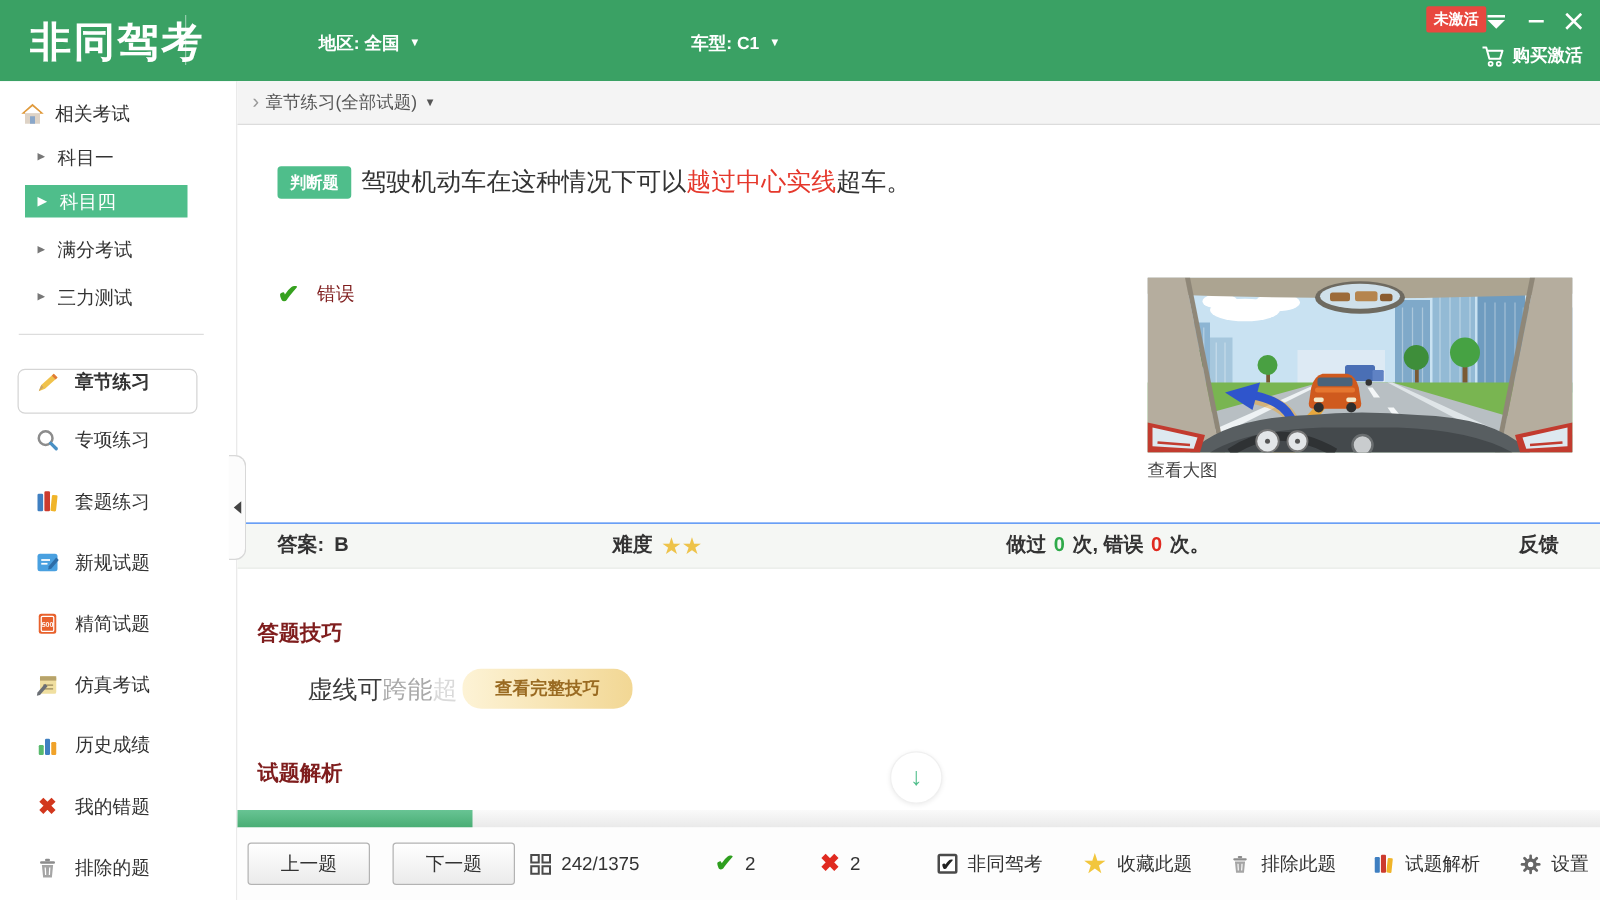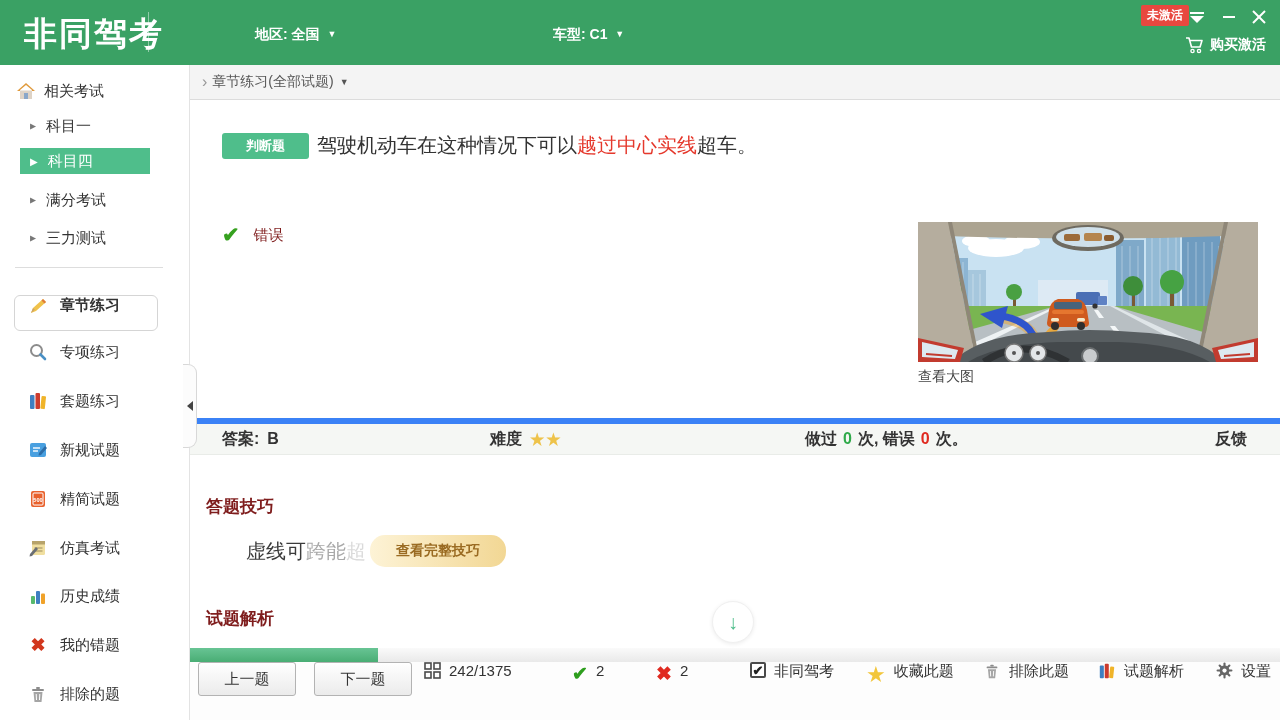--- a/index.html
+++ b/index.html
@@ -44,28 +44,28 @@
   .x-glyph { color:#d2371d; font-size:18px; font-weight:bold; width:20px; text-align:center; }
   .collapse-handle { position:absolute; left:183px; top:364px; width:14px; height:84px; background:#fcfcfc; border:1px solid #d8d8d8; border-left:none; border-radius:0 9px 9px 0; display:flex; align-items:center; justify-content:center; cursor:pointer; z-index:5; }
   .collapse-handle .tri { width:0; height:0; border-top:5px solid transparent; border-bottom:5px solid transparent; border-right:6px solid #444; }
 
   
   .main { position:absolute; left:190px; top:65px; width:1090px; height:655px; background:#fff; }
   .breadcrumb { position:absolute; left:0; top:0; width:1090px; height:35px; background:#f4f4f4; border-bottom:1px solid #dcdcdc; display:flex; align-items:center; padding-left:12px; font-size:14px; color:#555; }
   .crumb-chevron { color:#999; font-size:16px; margin-right:5px; }
   .crumb-caret { font-size:9px; margin-left:6px; color:#555; }
   .question-line { position:absolute; left:32px; top:67px; font-size:20px; color:#333; display:flex; align-items:center; }
-  .qtype { background:#4fbe8b; color:#fff; font-size:13px; font-weight:bold; padding:4px 24px; border-radius:3px; margin-right:8px; flex:0 0 auto; }
+  .qtype { background:#4fbe8b; color:#fff; font-size:13px; font-weight:bold; padding:4px 10px; border-radius:3px; margin-right:8px; flex:0 0 auto; }
   .q-red { color:#e5382c; }
   .option-row { position:absolute; left:32px; top:158px; display:flex; align-items:center; gap:14px; cursor:pointer; }
   .opt-check { color:#36a11f; font-size:21px; font-weight:bold; }
   .opt-label { font-size:15px; color:#7f1d1d; }
   .scene { position:absolute; left:728px; top:157px; width:340px; height:140px; cursor:pointer; }
   .scene-caption { position:absolute; left:728px; top:303px; width:340px; text-align:left; font-size:14px; color:#444; cursor:pointer; }
-  .info-row { position:absolute; left:0; top:353px; width:1090px; height:37px; background:#f5f7f4; border-top:6px solid #3b82f6; border-bottom:1px solid #e9ece8; font-size:16px; color:#333; }
+  .info-row { position:absolute; left:0; top:353px; width:1090px; height:37px; background:#f5f7f4; border-top:1px solid #3b82f6; border-bottom:1px solid #e9ece8; font-size:16px; color:#333; }
   .info-row > div { position:absolute; top:0; height:100%; display:flex; align-items:center; }
   .i-answer { left:32px; font-weight:bold; gap:8px; }
   .i-diff { left:300px; font-weight:bold; gap:8px; }
   .stars { color:#eec34a; font-size:16px; letter-spacing:2px; }
   .i-stats { left:615px; font-weight:bold; gap:6px; }
   .cnt-green { color:#2faa4a; }
   .cnt-red { color:#e02a20; }
   .i-feedback { right:33px; font-weight:bold; cursor:pointer; }
   .sec-head { position:absolute; left:16px; font-size:17px; font-weight:bold; color:#7f1d1d; }
   .tips-head { top:430px; }
@@ -74,21 +74,21 @@
   .tp-solid { color:#3b3b3b; } .tp-fade { color:#a9a9a9; } .tp-faint { color:#dadada; }
   .tip-btn { margin-left:4px; background:linear-gradient(90deg,#fdf3d6,#f2d794); border:none; border-radius:15px; padding:7px 26px; font-size:14px; font-weight:bold; color:#9a6b22; cursor:pointer; font-family:inherit; }
   .analysis-head { top:542px; }
   .expand-circle { position:absolute; left:522px; top:536px; width:42px; height:42px; border-radius:50%; background:#fff; border:1px solid #f0f0f0; box-shadow:0 1px 4px rgba(0,0,0,.08); display:flex; align-items:center; justify-content:center; cursor:pointer; }
   .expand-circle span { color:#4fbe8b; font-size:20px; font-weight:bold; }
 
   
   .progress { position:absolute; left:0; top:583px; width:1090px; height:14px; background:linear-gradient(#fafafa,#e9e9e9); }
   .progress-fill { position:absolute; left:0; top:0; height:14px; width:188px; background:linear-gradient(#68c494,#49ad74); }
   .footer { position:absolute; left:0; top:597px; width:1090px; height:58px; background:#fdfdfd; }
-  .footer > div { position:absolute; top:0; height:100%; display:flex; align-items:flex-start; gap:8px; font-size:15px; color:#333; }
+  .footer > div { position:absolute; top:0; height:100%; display:flex; align-items:center; gap:8px; font-size:15px; color:#333; }
   .nav-btn { width:98px; height:34px; border:1px solid #b3b3b3; border-radius:3px; background:linear-gradient(#ffffff,#ebebeb); font-size:15px; color:#333; cursor:pointer; font-family:inherit; }
   .f-prev { left:8px; } .f-next { left:124px; }
   .f-counter { left:234px; gap:7px; font-size:17px; }
   .f-correct { left:382px; font-size:17px; }
   .f-correct .g { color:#2e9e1e; font-size:19px; font-weight:bold; }
   .f-wrong { left:466px; font-size:17px; }
   .f-wrong .g { color:#e02a20; font-size:19px; font-weight:bold; }
   .f-memorize { left:560px; cursor:pointer; }
   .checkbox { width:16px; height:16px; border:2px solid #4a4a4a; border-radius:2px; background:#fff; display:flex; align-items:center; justify-content:center; font-size:13px; font-weight:bold; color:#222; line-height:1; }
   .f-fav { left:676px; cursor:pointer; }

